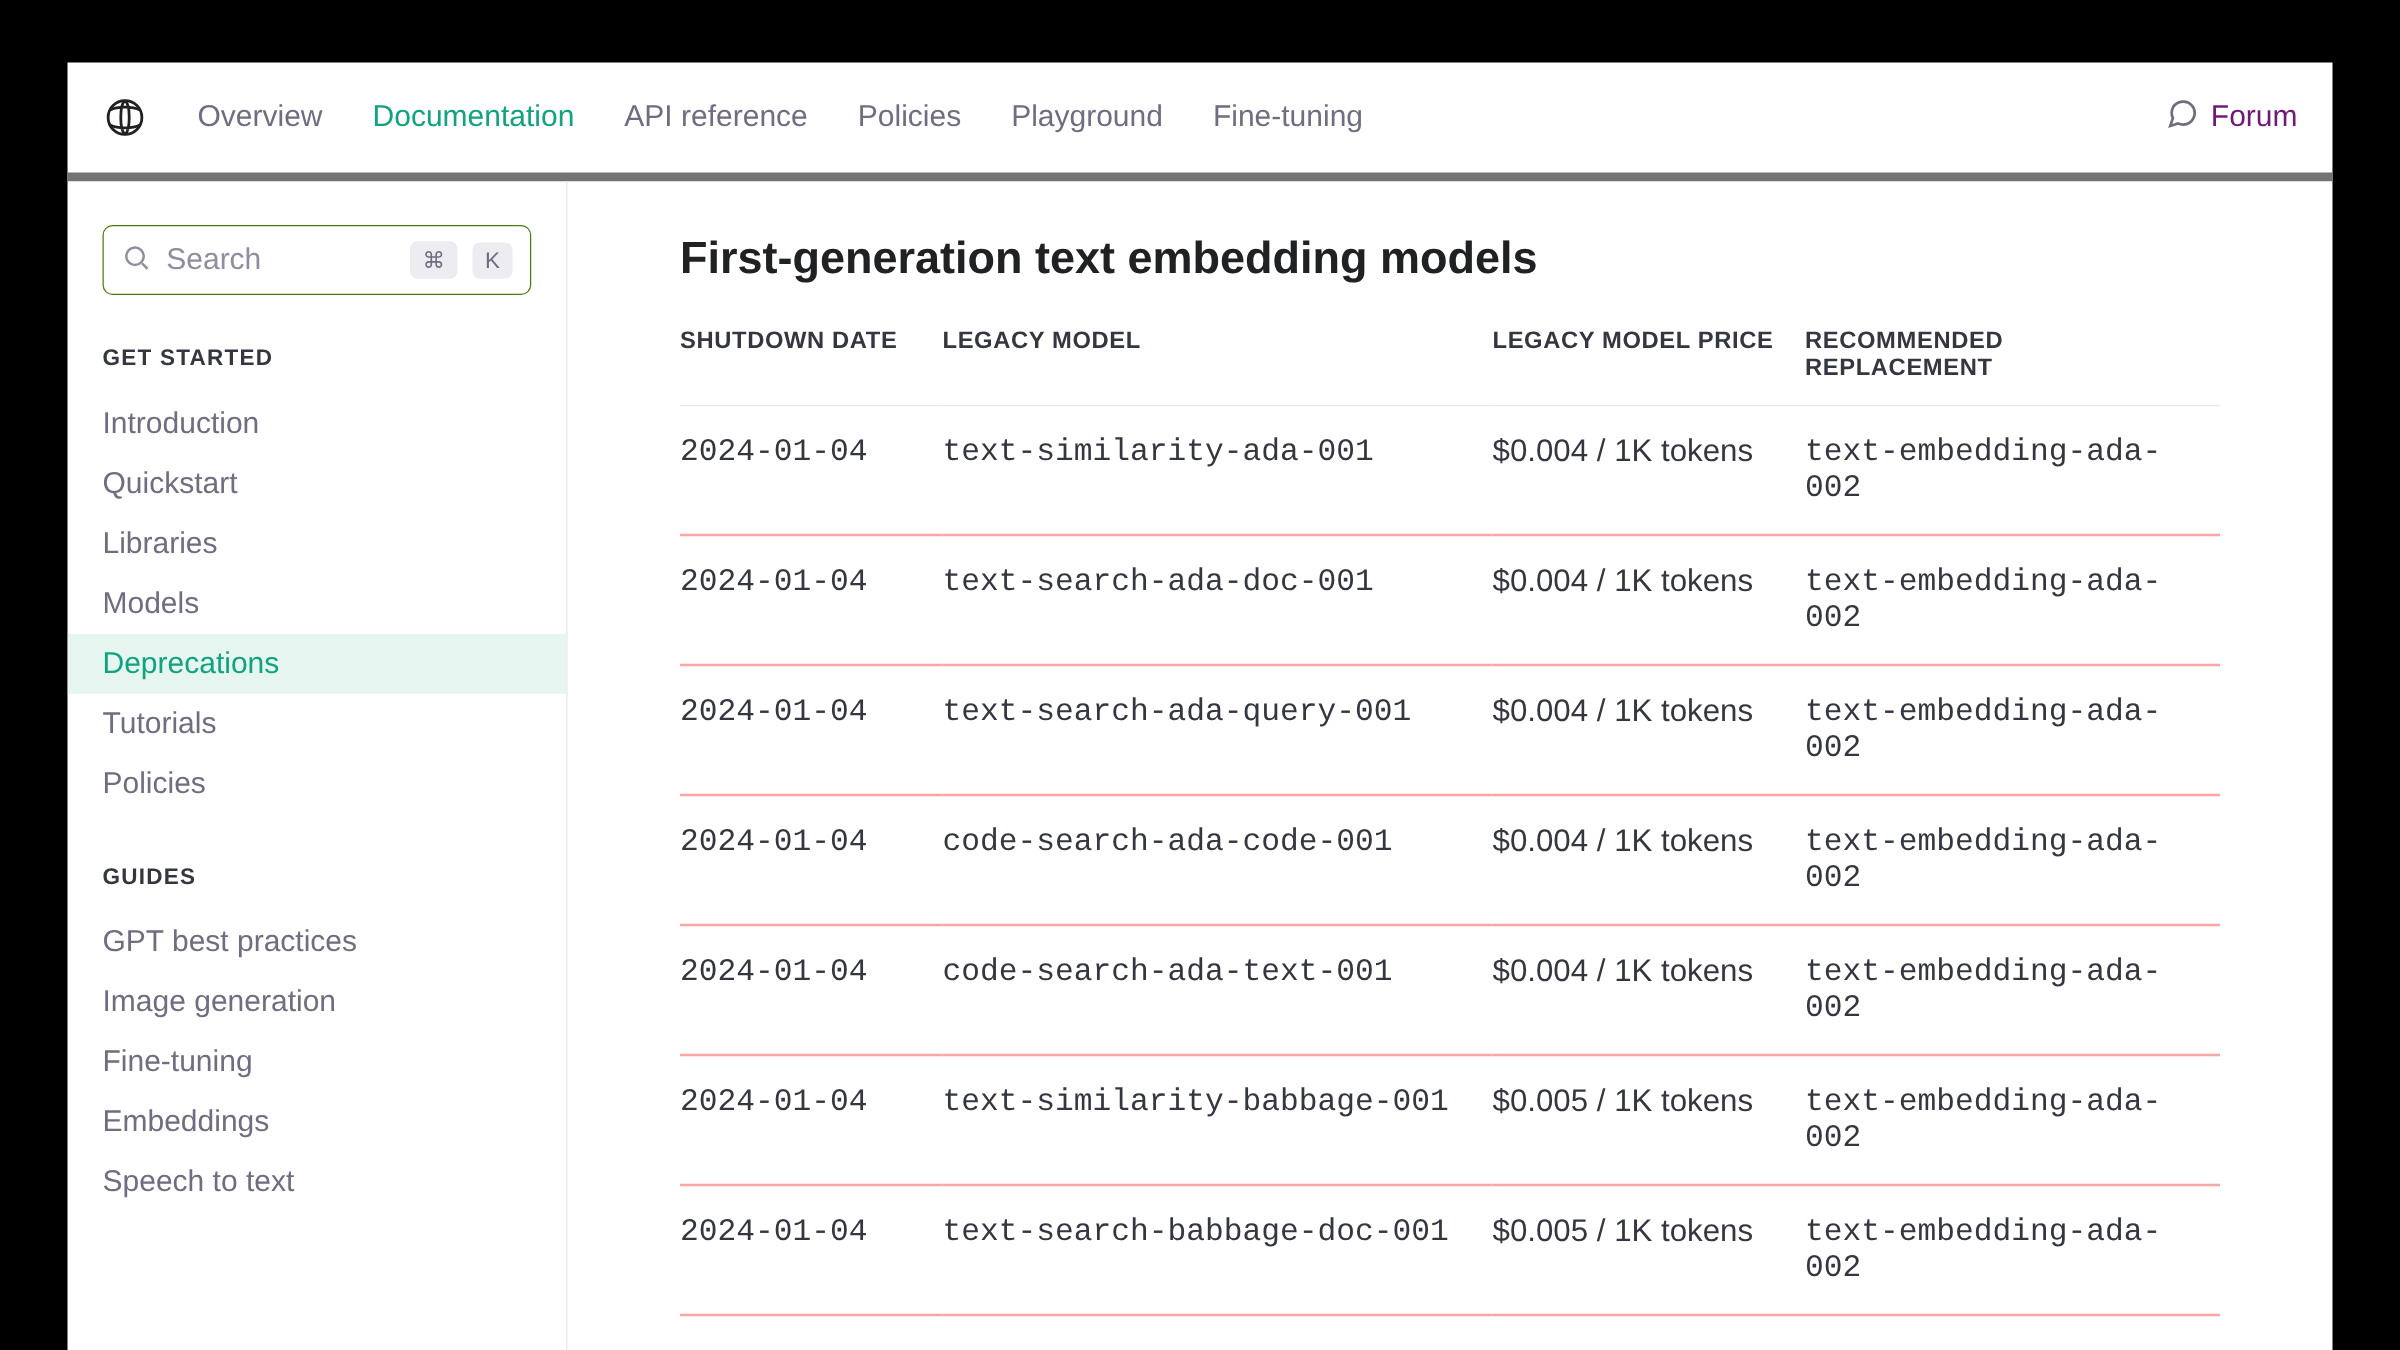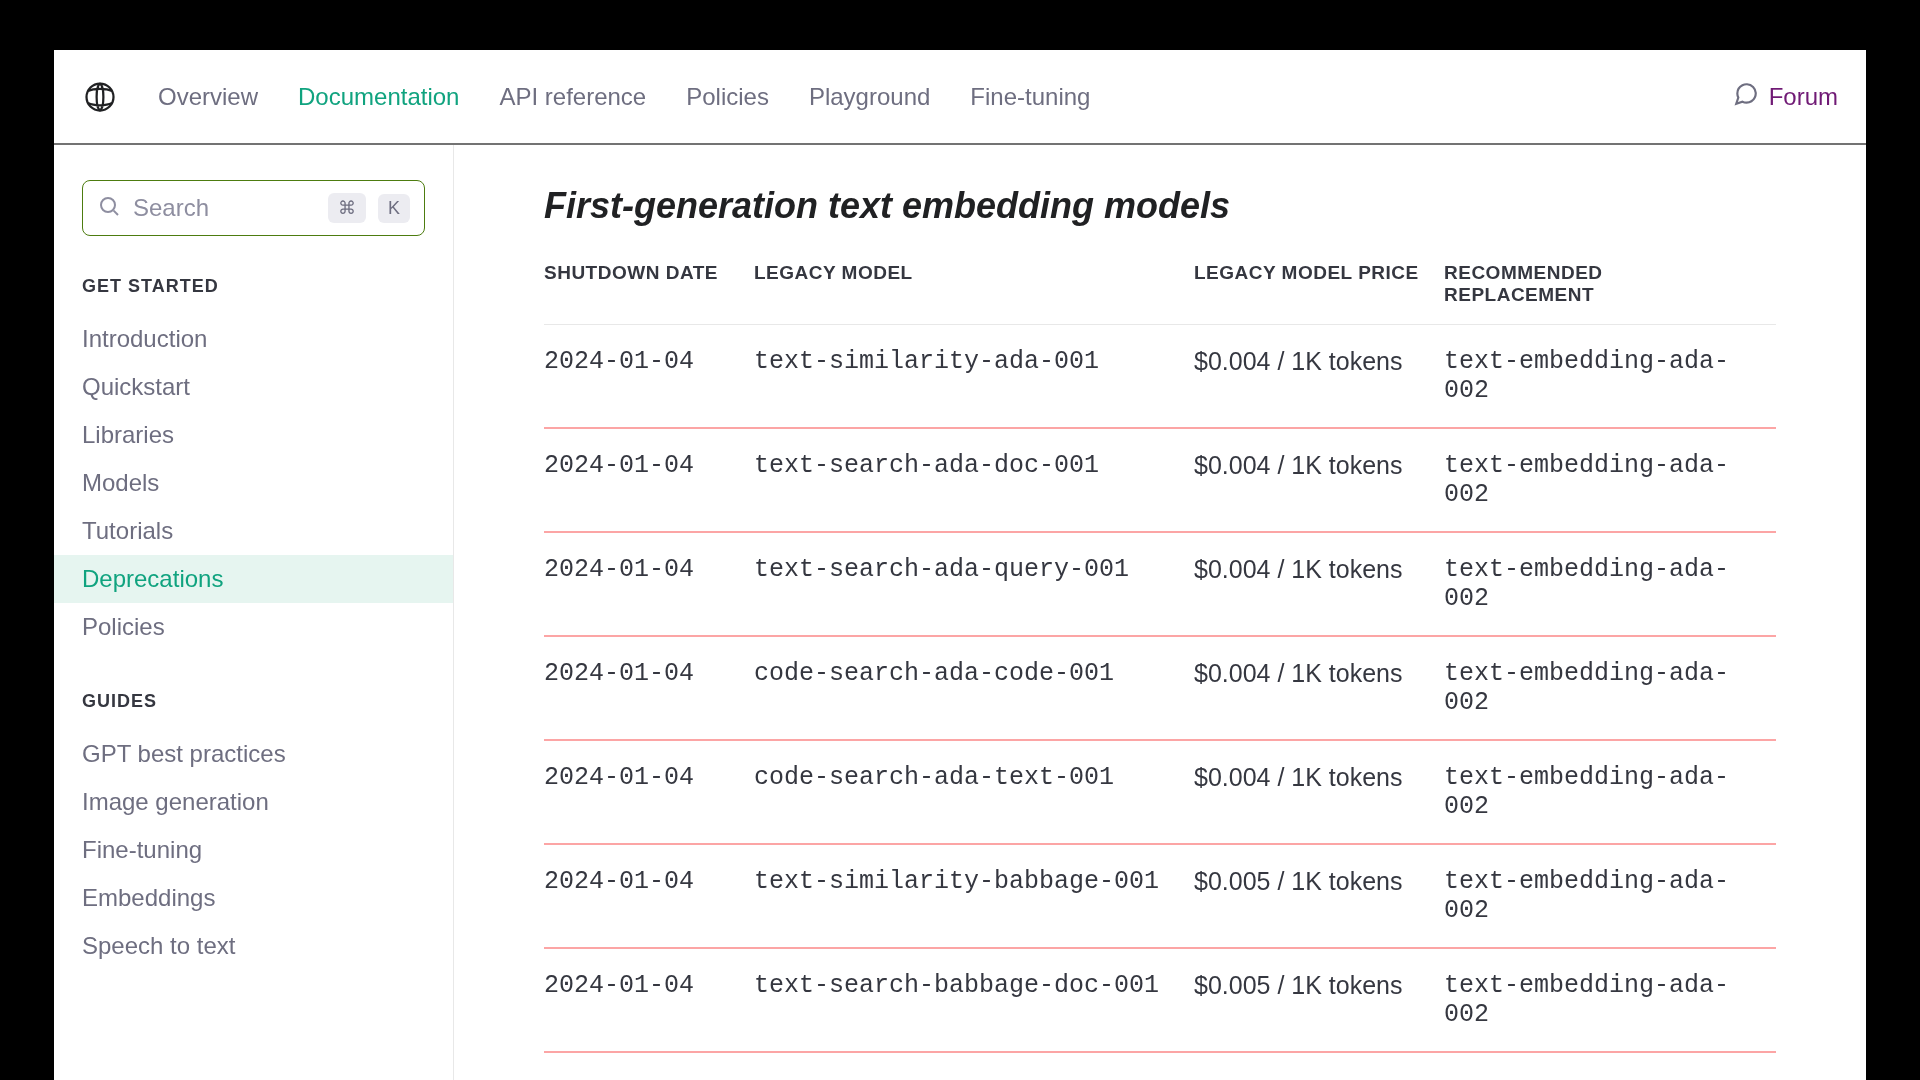--- a/index.html
+++ b/index.html
@@ -20,21 +20,21 @@
       width: 100%;
       height: 100%;
       display: flex;
       flex-direction: column;
     }
     .topbar {
       display: flex;
       align-items: center;
       padding: 0 28px;
       height: 95px;
-      border-bottom: 2px solid #737373;
+      border-bottom: 7px solid #737373;
     }
     .logo {
       margin-right: 40px;
       display: flex;
       align-items: center;
     }
     .nav {
       display: flex;
       gap: 40px;
       flex: 1;
@@ -112,21 +112,20 @@
     .content {
       flex: 1;
       padding: 40px 90px 0 90px;
       overflow-y: auto;
     }
     .page-title {
       font-size: 36px;
       font-weight: 700;
       color: #202123;
       margin-bottom: 35px;
-      font-style: italic;
     }
     table {
       width: 100%;
       border-collapse: collapse;
     }
     th {
       text-align: left;
       font-size: 19px;
       font-weight: 700;
       letter-spacing: 0.5px;
@@ -196,22 +195,22 @@
         <span class="kbd">⌘</span>
         <span class="kbd">K</span>
       </div>
       <div id="sidebar-sections">
           <div class="section-label">GET STARTED</div>
           <div class="side-items">
             <div class="side-item">Introduction</div>
             <div class="side-item">Quickstart</div>
             <div class="side-item">Libraries</div>
             <div class="side-item">Models</div>
+            <div class="side-item active">Deprecations</div>
             <div class="side-item">Tutorials</div>
-            <div class="side-item active">Deprecations</div>
             <div class="side-item">Policies</div>
           </div>
           <div class="section-label">GUIDES</div>
           <div class="side-items">
             <div class="side-item">GPT best practices</div>
             <div class="side-item">Image generation</div>
             <div class="side-item">Fine-tuning</div>
             <div class="side-item">Embeddings</div>
             <div class="side-item">Speech to text</div>
           </div>

